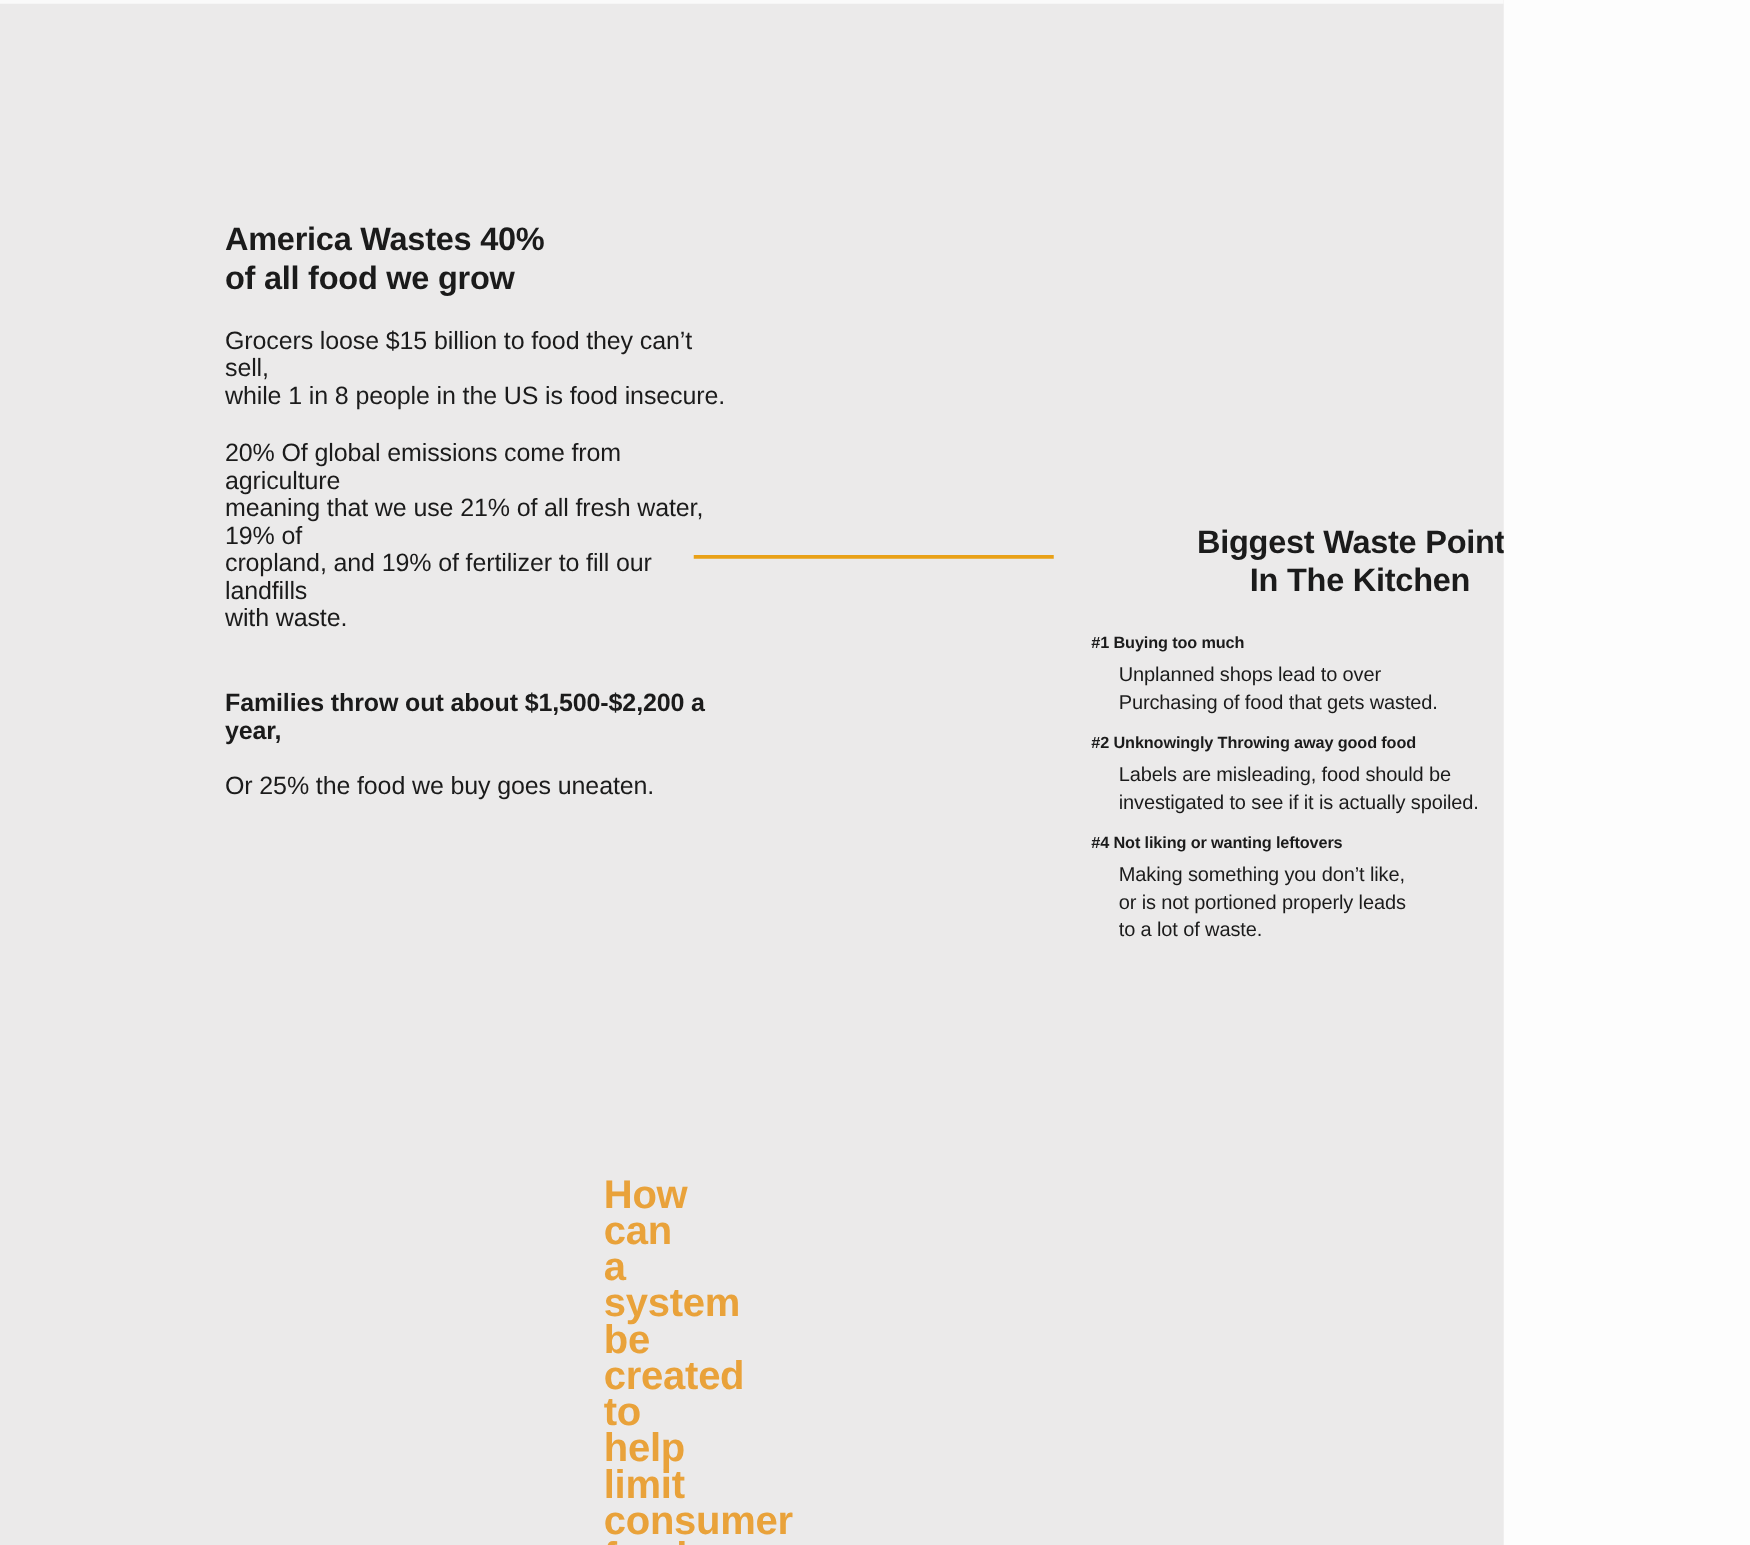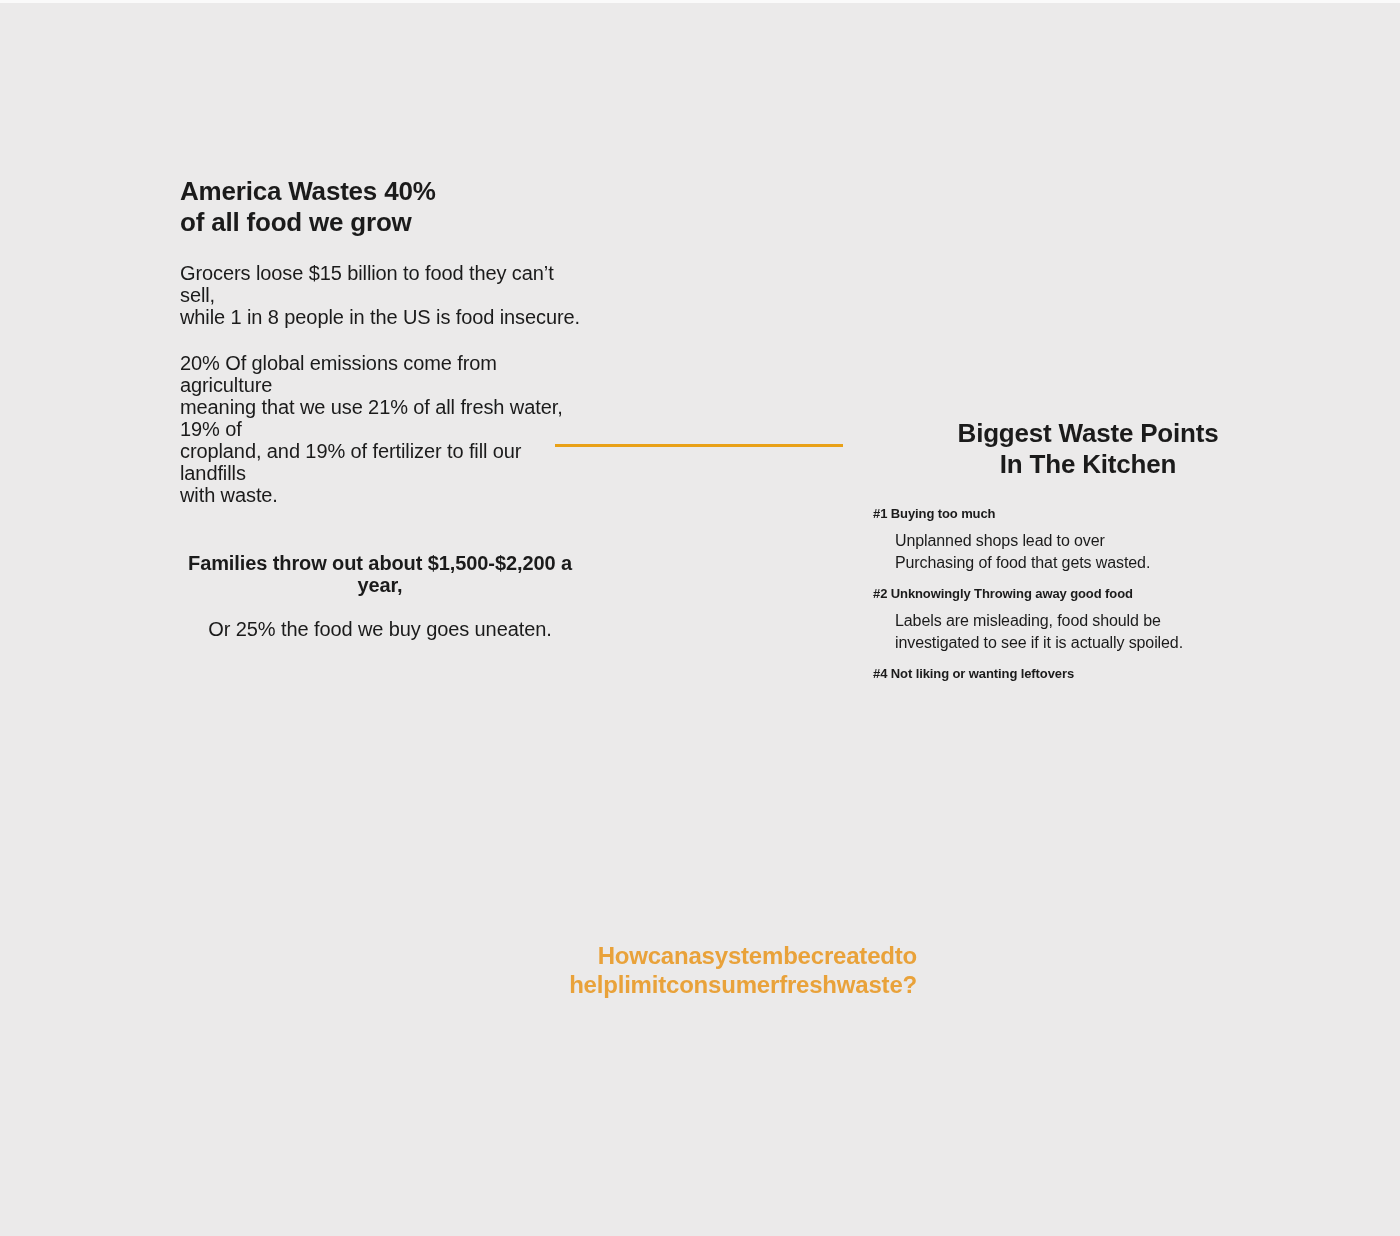--- a/index.html
+++ b/index.html
@@ -7,21 +7,21 @@
     --text: #1B1B1B;
     --accent: #E9A23A;
     --divider: #E9A117;
   }
   * { margin: 0; padding: 0; box-sizing: border-box; }
   html, body { background: #FDFDFD; }
   body { font-family: "Liberation Sans", "DejaVu Sans", sans-serif; color: var(--text); }
 
   .canvas {
     position: relative;
-    width: 1400px;
+    width: 1203px;
     height: 1236px;
     background: var(--bg);
     overflow: hidden;
   }
   
   .canvas::before {
     content: "";
     position: absolute;
     top: 0; left: 0; right: 0;
     height: 3px;
@@ -45,21 +45,21 @@
   .left-col .heading { margin-bottom: 24px; }
 
   .body-para {
     font-size: 20px;
     line-height: 22px;
     letter-spacing: -0.1px;
     white-space: pre-line;
     margin-bottom: 24px;
     color: var(--text);
   }
-  .highlight-para { margin-bottom: 0; text-align: center; }
+  .highlight-para { margin-bottom: 0; }
   .highlight-para .bold-line { display: block; font-weight: bold; }
   .highlight-para .reg-line  { display: block; }
 
   .divider {
     position: absolute;
     left: 555px;
     top: 444px;
     width: 288px;
     height: 3px;
     background: var(--divider);
@@ -90,25 +90,26 @@
 
   .question {
     position: absolute;
     left: 483px;
     top: 941px;
     width: 434px;
     color: var(--accent);
   }
   .q-line {
     display: flex;
-    justify-content: flex-end;
-    font-size: 24px;
+    justify-content: flex-start;
+    font-size: 32px;
     line-height: 29px;
     font-weight: bold;
     letter-spacing: -0.2px;
+    flex-direction: column;
   }
 </style>
 </head>
 <body>
 
 <div class="canvas">
 
   <section class="left-col">
     <h1 class="heading">America Wastes 40%
 of all food we grow</h1>
@@ -137,20 +138,23 @@
     </div>
 
     <div>
       <p class="point-title">#2 Unknowingly Throwing away good food</p>
       <p class="point-body">Labels are misleading, food should be
 investigated to see if it is actually spoiled.</p>
     </div>
 
     <div>
       <p class="point-title">#4 Not liking or wanting leftovers</p>
+      <p class="point-body">Making something you don’t like,
+or is not portioned properly leads
+to a lot of waste.</p>
     </div>
   </section>
 
   <div class="question">
     <div class="q-line">
         <span>How</span>
         <span>can</span>
         <span>a</span>
         <span>system</span>
         <span>be</span>

